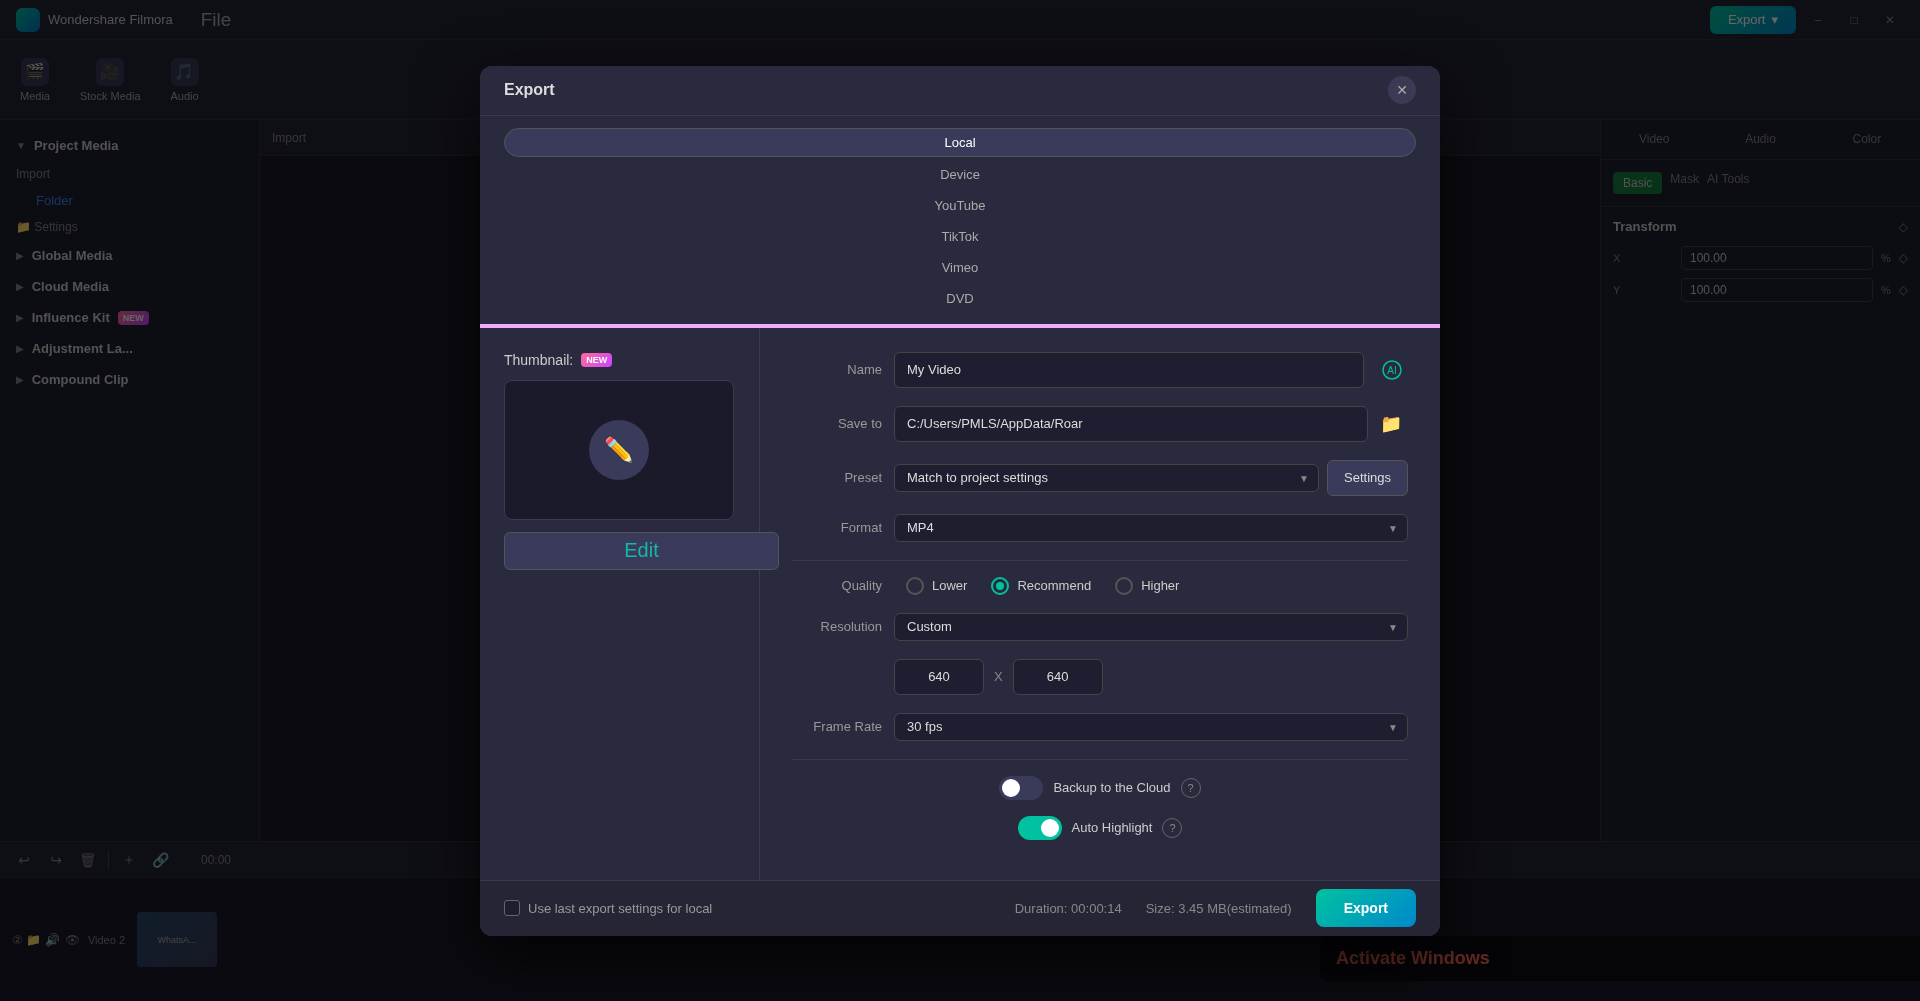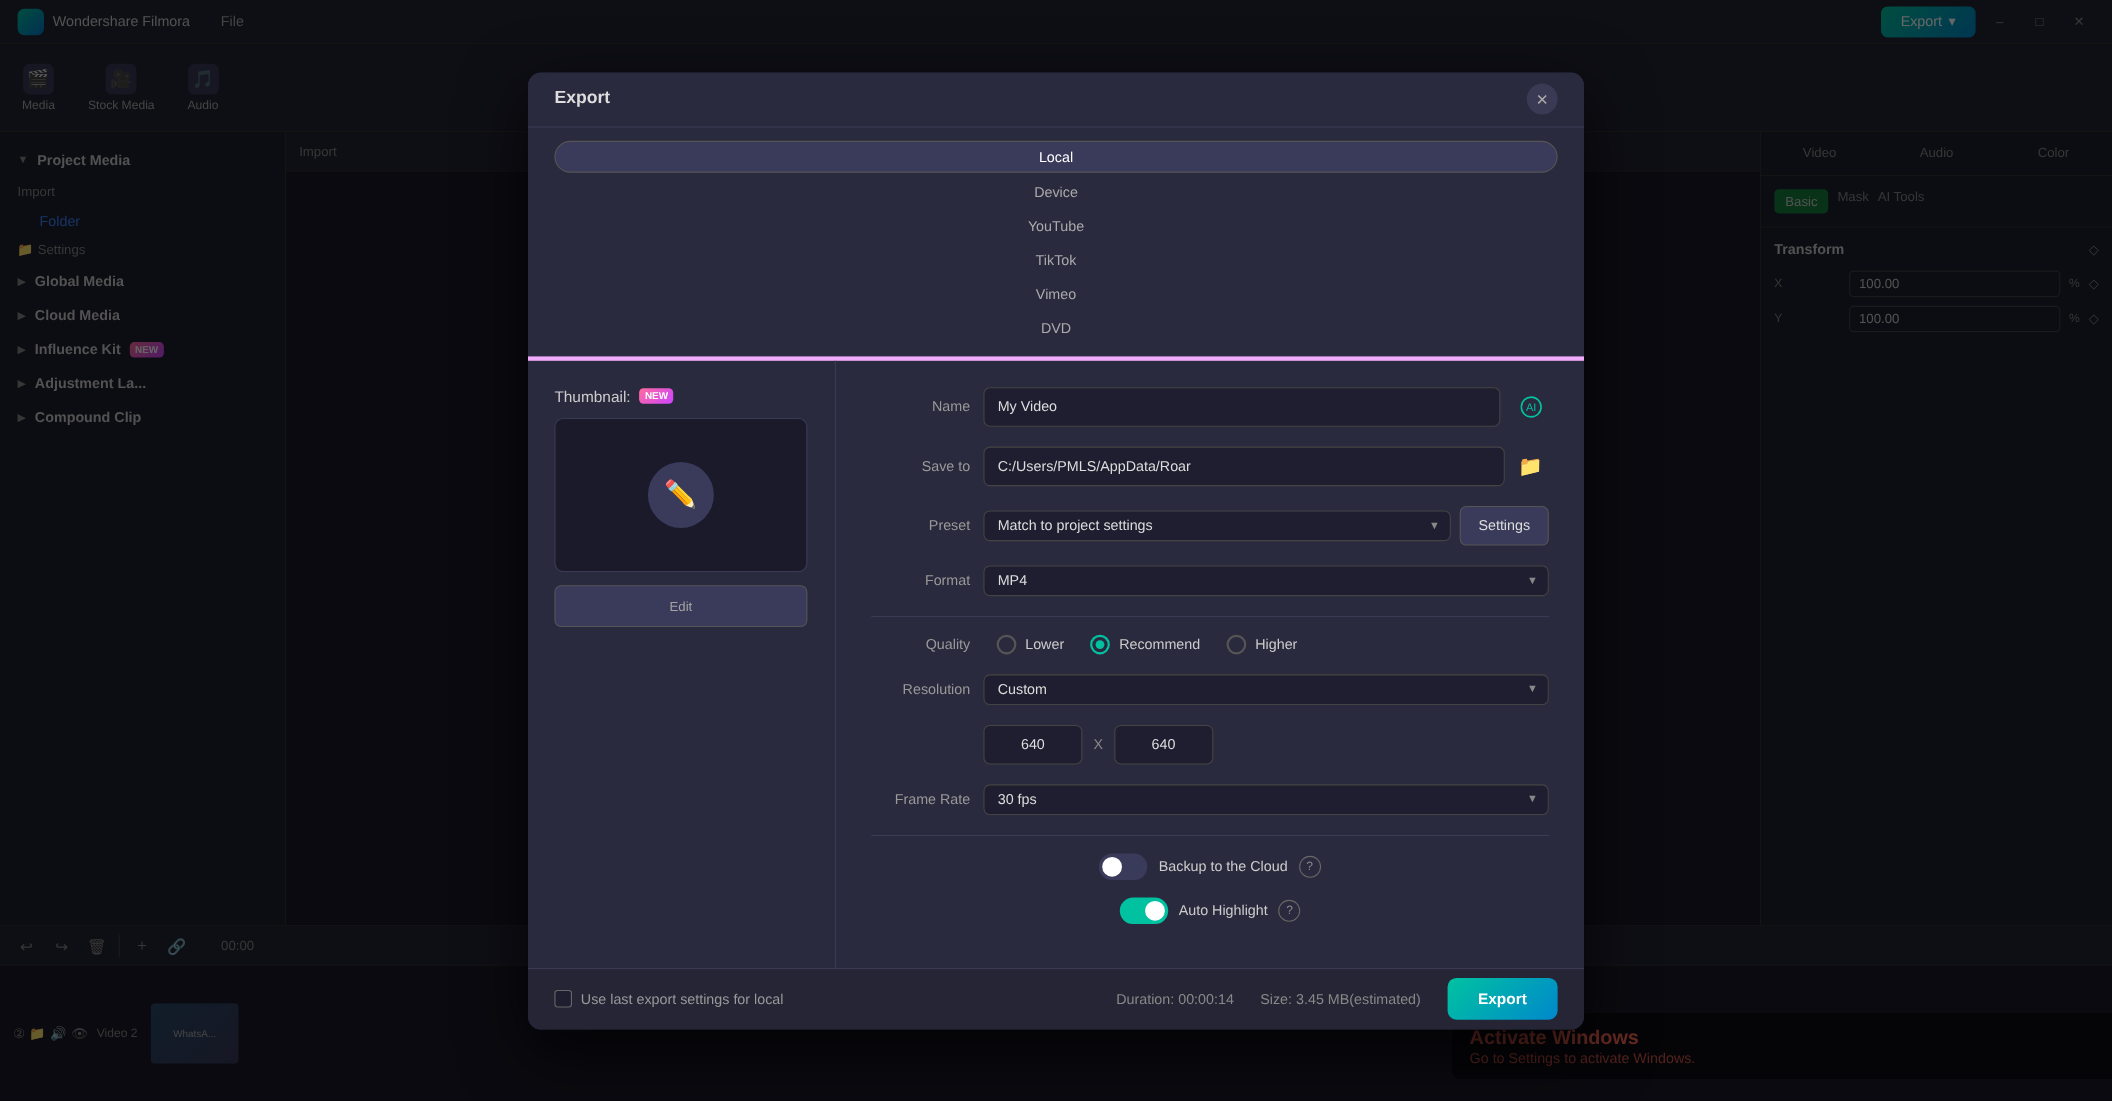--- a/index.html
+++ b/index.html
@@ -43,21 +43,21 @@
     }
 
     .app-menu {
       display: flex;
       gap: 20px;
       margin-left: 20px;
     }
 
     .app-menu span {
       color: #aaa;
-      font-size: 13px;
+      font-size: 19px;
       cursor: pointer;
     }
 
     .app-window-controls {
       margin-left: auto;
       display: flex;
       gap: 8px;
     }
 
     .wc-btn {
@@ -339,27 +339,27 @@
     .thumb-icon {
       width: 60px; height: 60px;
       background: #3a3a5a;
       border-radius: 50%;
       display: flex; align-items: center; justify-content: center;
       font-size: 24px;
       color: #888;
     }
 
     .edit-btn {
-      width: 230px;
+      width: 275px;
       height: 38px;
       background: #3a3a5a;
       border: 1px solid #555;
       border-radius: 6px;
-      color: #a3a3a3;
-      font-size: 12px;
+      color: #14b8a6;
+      font-size: 20px;
       cursor: pointer;
       display: flex; align-items: center; justify-content: center;
     }
 
     
     .output-panel {
       flex: 1;
       padding: 24px 32px;
       overflow-y: auto;
     }
@@ -889,21 +889,20 @@
       <div class="video-thumb">
         <div class="video-thumb-inner">
           <span style="font-size:9px;color:#aaa;">WhatsA...</span>
         </div>
       </div>
     </div>
   </div>
 
   <div class="activate-watermark">
     <div class="activate-title">Activate Windows</div>
-    <div class="activate-sub">Go to Settings to activate Windows.</div>
   </div>
 
 </div>
 
 <div class="overlay">
   <div class="export-dialog">
 
     <div class="dialog-header">
       <span class="dialog-title">Export</span>
       <div class="dialog-close">✕</div>

